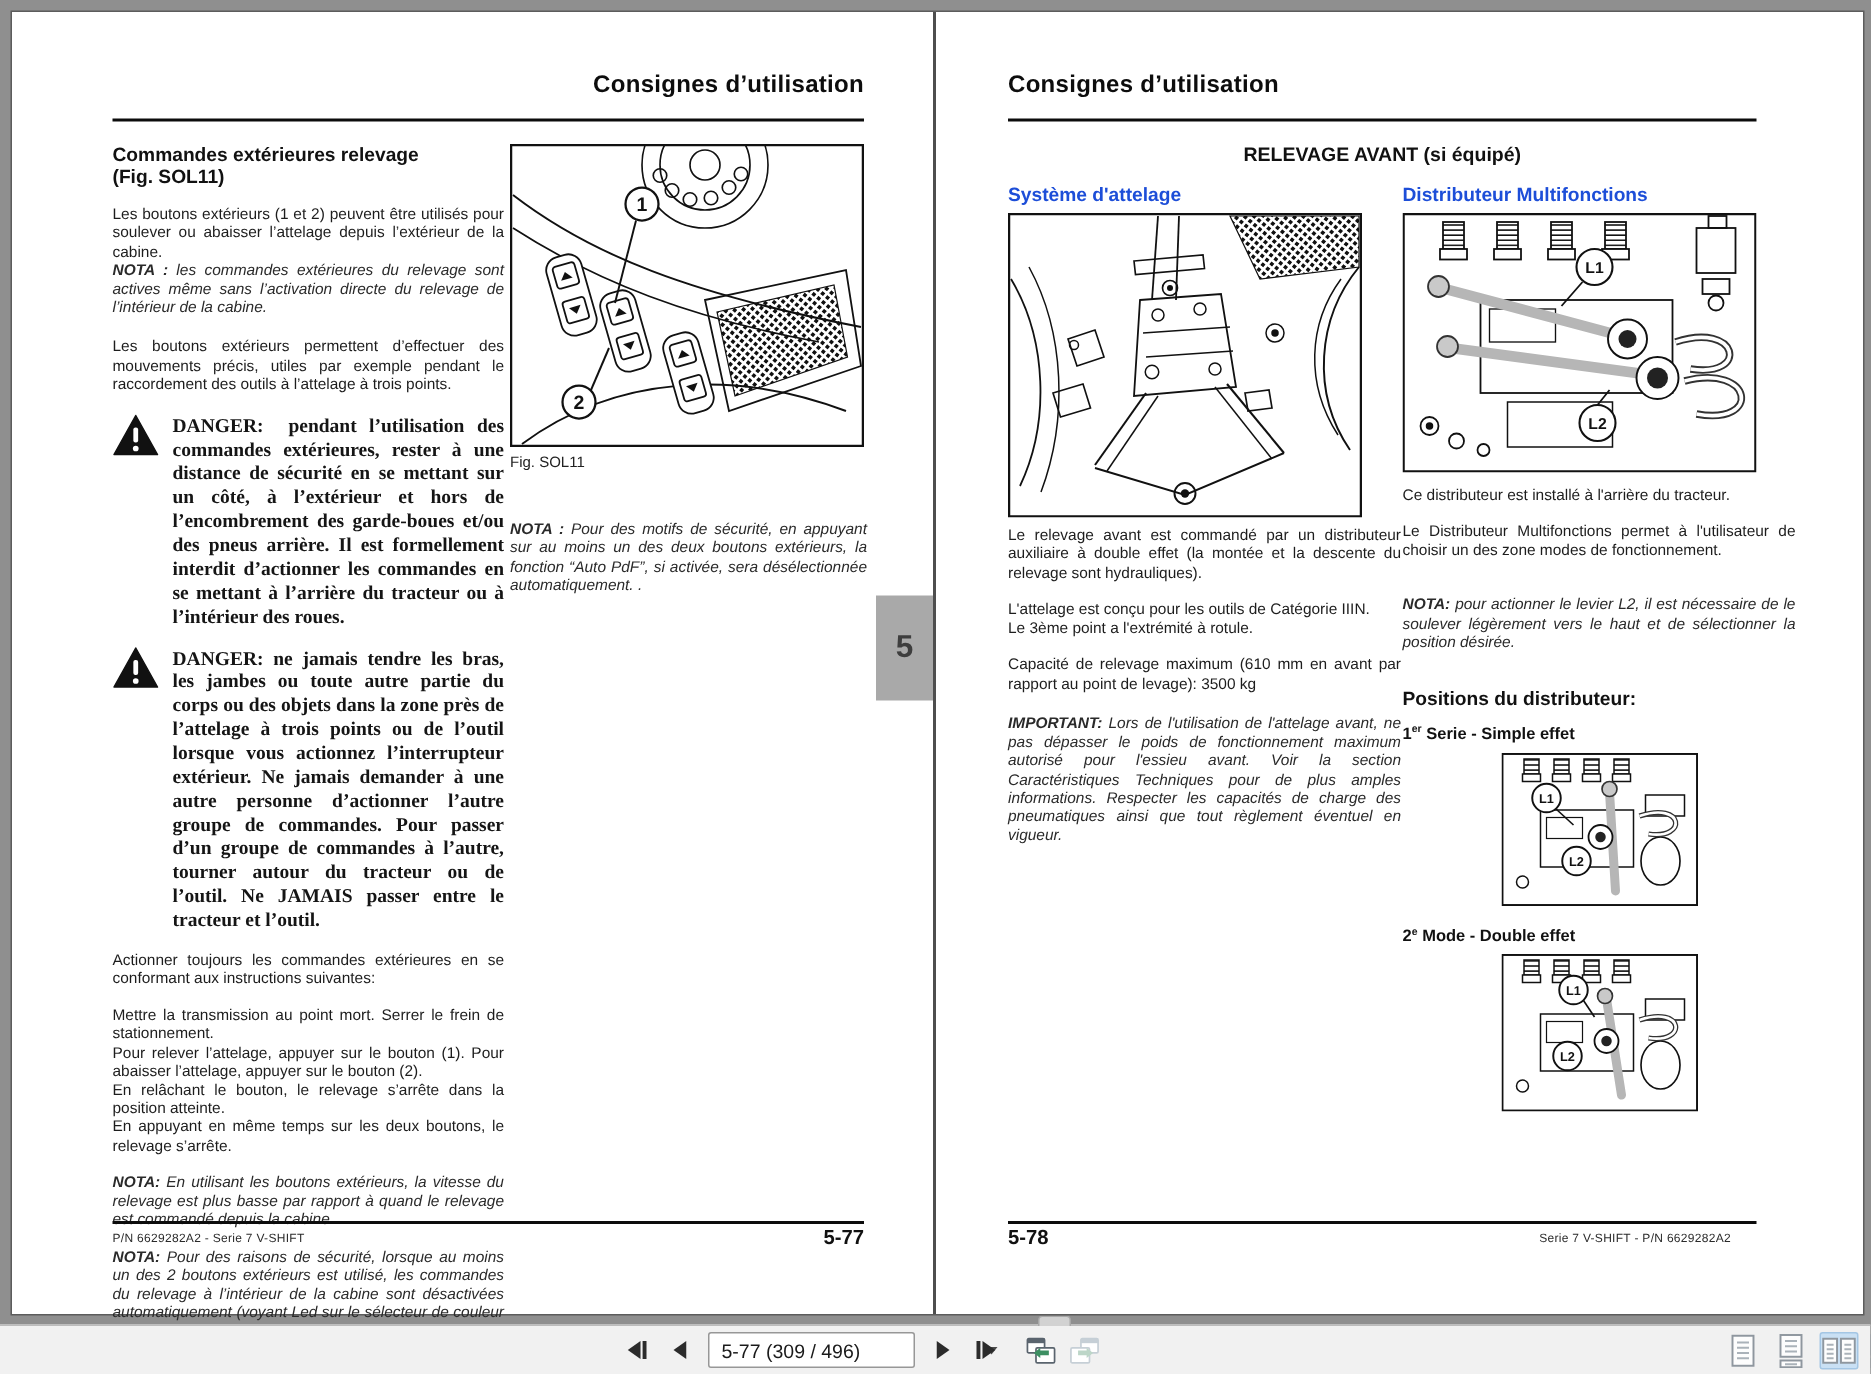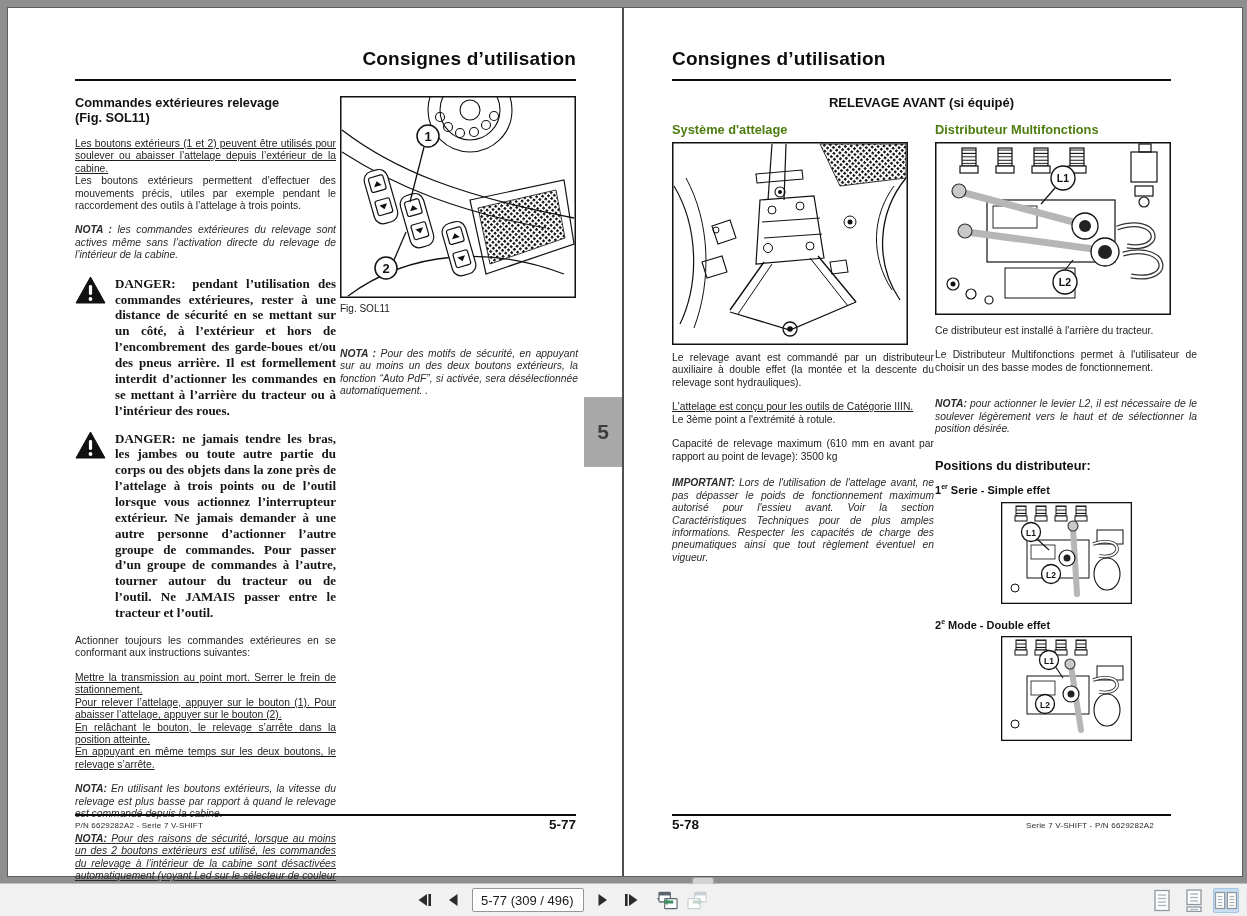--- a/index.html
+++ b/index.html
@@ -6,48 +6,48 @@
   html,body { width:1247px; height:916px; }
   body { position:relative; background:#8f8f8f; font-family:"Liberation Sans", sans-serif; overflow:hidden; color:#1d1d1d; }
   svg { display:block; }
 
   
   .pages { position:absolute; top:8px; left:8px; width:1234px; height:868px; display:flex; outline:1px solid #5c5c5c; }
   .page { background:#fff; position:relative; }
   .page-left  { width:614px; }
   .page-right { width:620px; border-left:2px solid #4e4e4e; }
 
-  .doc-title { position:absolute; font-size:19px; font-weight:bold; color:#0d0d0d; letter-spacing:.2px; }
+  .doc-title { position:absolute; font-size:16px; font-weight:bold; color:#0d0d0d; letter-spacing:.2px; }
   .rule { position:absolute; height:2px; background:#0c0c0c; }
   .h2 { font-size:12.8px; font-weight:bold; line-height:1.2; color:#111; }
   p.body { font-size:10.3px; line-height:1.21; text-align:justify; }
   .nota { font-style:italic; color:#2a2a2a; }
   .nota b { font-weight:bold; }
   .danger { display:flex; gap:9px; font-family:"Liberation Serif", serif; font-weight:bold; font-size:13px; line-height:1.22; text-align:justify; color:#151515; }
   .danger .dtxt { flex:1; }
   .caption { font-size:10px; color:#222; }
   .fsmall { font-size:8px; color:#2a2a2a; letter-spacing:.2px; }
   .pagenum { font-size:13.5px; font-weight:bold; color:#111; }
   .banner { position:absolute; font-size:13px; font-weight:bold; text-align:center; color:#111; }
-  .colhead { position:absolute; font-size:12.8px; font-weight:bold; color:#4d7c0f; }
+  .colhead { position:absolute; font-size:12.8px; font-weight:bold; color:#1d4ed8; }
   .mode-label { font-size:11px; font-weight:bold; color:#111; margin-bottom:6px; }
   .mode-label sup { font-size:7px; }
   .figframe { background:#fff; }
   .tab5 { position:absolute; right:0; top:389px; width:38px; height:70px; background:#a9a9a9; color:#3e3e3e;
           font-size:21px; font-weight:bold; display:flex; align-items:center; justify-content:center; }
   .col { position:absolute; }
-  .mb12 { margin-bottom:12px; } .mb14 { margin-bottom:14px; } .mb0 { margin-bottom:0;text-decoration:underline; }
+  .mb12 { margin-bottom:12px; } .mb14 { margin-bottom:14px; } .mb0 { margin-bottom:0; }
   .mini-fig { margin:2px auto 10px auto; }
 
   
   .statusbar { position:absolute; left:0; top:883px; width:1247px; height:33px; background:#f1f1f1; border-top:1px solid #bcbcbc; }
   .sb-handle { position:absolute; left:692px; top:-7px; width:22px; height:7px; background:#d2d2d2; border:1px solid #a8a8a8; border-bottom:none; border-radius:3px 3px 0 0; }
   .nav-cluster { position:absolute; left:414px; top:3px; height:26px; display:flex; align-items:center; gap:9px; }
   .sb-btn { background:none; border:none; width:20px; height:24px; display:flex; align-items:center; justify-content:center; cursor:pointer; }
-  .page-field { width:112px; height:24px; background:#fff; border:1px solid #979797; border-radius:2px; display:flex; align-items:center; }
+  .page-field { width:138px; height:24px; background:#fff; border:1px solid #979797; border-radius:2px; display:flex; align-items:center; }
   .page-field input { flex:1; border:none; outline:none; background:transparent; font-family:"Liberation Sans",sans-serif; font-size:13px; color:#1a1a1a; padding-left:8px; }
   .caret { width:14px; height:100%; display:flex; align-items:center; justify-content:center; }
   .caret::after { content:""; border-left:4px solid transparent; border-right:4px solid transparent; border-top:5px solid #4a4a4a; }
   .mlg { margin-left:7px; }
   .layout-cluster { position:absolute; left:1149px; top:4px; display:flex; gap:6px; }
   .layout-btn { width:26px; height:25px; display:flex; align-items:center; justify-content:center; border:1px solid transparent; border-radius:2px; cursor:pointer; }
   .layout-btn.selected { background:#c9e0f4; border-color:#a4c6e4; }
 </style>
 </head>
 <body>
@@ -68,22 +68,22 @@
   <section class="page page-left">
     <div class="doc-title" style="right:46px; top:40px;">Consignes d’utilisation</div>
     <div class="rule" style="left:67px; top:71px; width:501px;"></div>
 
     <div class="col" style="left:67px; top:87px; width:261px;">
       <div class="h2 mb12">
         <div>Commandes extérieures relevage</div>
         <div>(Fig. SOL11)</div>
       </div>
       <p class="body mb0">Les boutons extérieurs (1 et 2) peuvent être utilisés pour soulever ou abaisser l’attelage depuis l’extérieur de la cabine.</p>
+      <p class="body nota mb14"><b>NOTA :</b> <span>les commandes extérieures du relevage sont actives même sans l’activation directe du relevage de l’intérieur de la cabine.</span></p>
       <p class="body mb12">Les boutons extérieurs permettent d’effectuer des mouvements précis, utiles par exemple pendant le raccordement des outils à l’attelage à trois points.</p>
-      <p class="body nota mb14"><b>NOTA :</b> <span>les commandes extérieures du relevage sont actives même sans l’activation directe du relevage de l’intérieur de la cabine.</span></p>
 
       <div class="danger mb12">
         <svg width="31" height="29" viewBox="0 0 31 29">
           <path d="M15.5 1 L30 27 L1 27 Z" fill="#111" stroke="#111" stroke-linejoin="round"></path>
           <rect x="13.9" y="9" width="3.2" height="10" rx="1.4" fill="#fff"></rect>
           <circle cx="15.5" cy="23" r="1.9" fill="#fff"></circle>
         </svg>
         <div class="dtxt"><span>DANGER:</span>&nbsp; <span>pendant l’utilisation des commandes extérieures, rester à une distance de sécurité en se mettant sur un côté, à l’extérieur et hors de l’encombrement des garde-boues et/ou des pneus arrière. Il est formellement interdit d’actionner les commandes en se mettant à l’arrière du tracteur ou à l’intérieur des roues.</span></div>
       </div>
 
@@ -263,21 +263,21 @@
     <div class="col" style="left:48px; top:344px; width:262px;">
       <p class="body mb12">Le relevage avant est commandé par un distributeur auxiliaire à double effet (la montée et la descente du relevage sont hydrauliques).</p>
       <p class="body mb0">L'attelage est conçu pour les outils de Catégorie IIIN.</p>
       <p class="body mb12">Le 3ème point a l'extrémité à rotule.</p>
       <p class="body mb14">Capacité de relevage maximum (610 mm en avant par rapport au point de levage): 3500 kg</p>
       <p class="body nota mb14"><b>IMPORTANT:</b> <span>Lors de l'utilisation de l'attelage avant, ne pas dépasser le poids de fonctionnement maximum autorisé pour l'essieu avant. Voir la section Caractéristiques Techniques pour de plus amples informations. Respecter les capacités de charge des pneumatiques ainsi que tout règlement éventuel en vigueur.</span></p>
     </div>
 
     <div class="col" style="left:311px; top:317px; width:262px;">
       <p class="body mb12">Ce distributeur est installé à l'arrière du tracteur.</p>
-      <p class="body" style="margin-bottom:24px;">Le Distributeur Multifonctions permet à l'utilisateur de choisir un des basse modes de fonctionnement.</p>
+      <p class="body" style="margin-bottom:24px;">Le Distributeur Multifonctions permet à l'utilisateur de choisir un des zone modes de fonctionnement.</p>
       <p class="body nota" style="margin-bottom:22px;"><b>NOTA:</b> <span>pour actionner le levier L2, il est nécessaire de le soulever légèrement vers le haut et de sélectionner la position désirée.</span></p>
       <div class="h2" style="margin-bottom:10px;">Positions du distributeur:</div>
 
       <div class="mode-label"><span>1</span><sup>er</sup><span> Serie - Simple effet</span></div>
       <svg class="mini-fig figframe" width="131" height="102" viewBox="0 0 131 102">
         <rect x="0.65" y="0.65" width="129.7" height="100.7" fill="#fff" stroke="#111" stroke-width="1.3"></rect>
         <g stroke="#111" fill="none" stroke-width="1">
           <rect x="15" y="4" width="10" height="10" fill="url(#hatchB)"></rect>
             <rect x="14" y="14" width="12" height="5" fill="#fff"></rect>
           <rect x="35" y="4" width="10" height="10" fill="url(#hatchB)"></rect>

